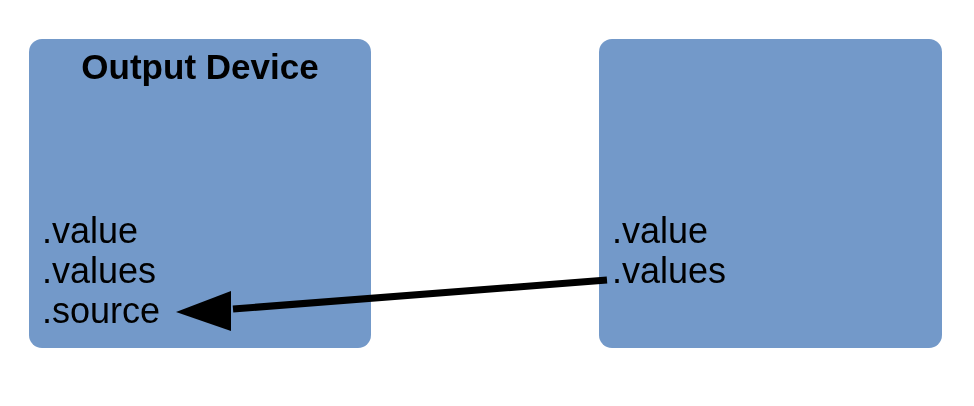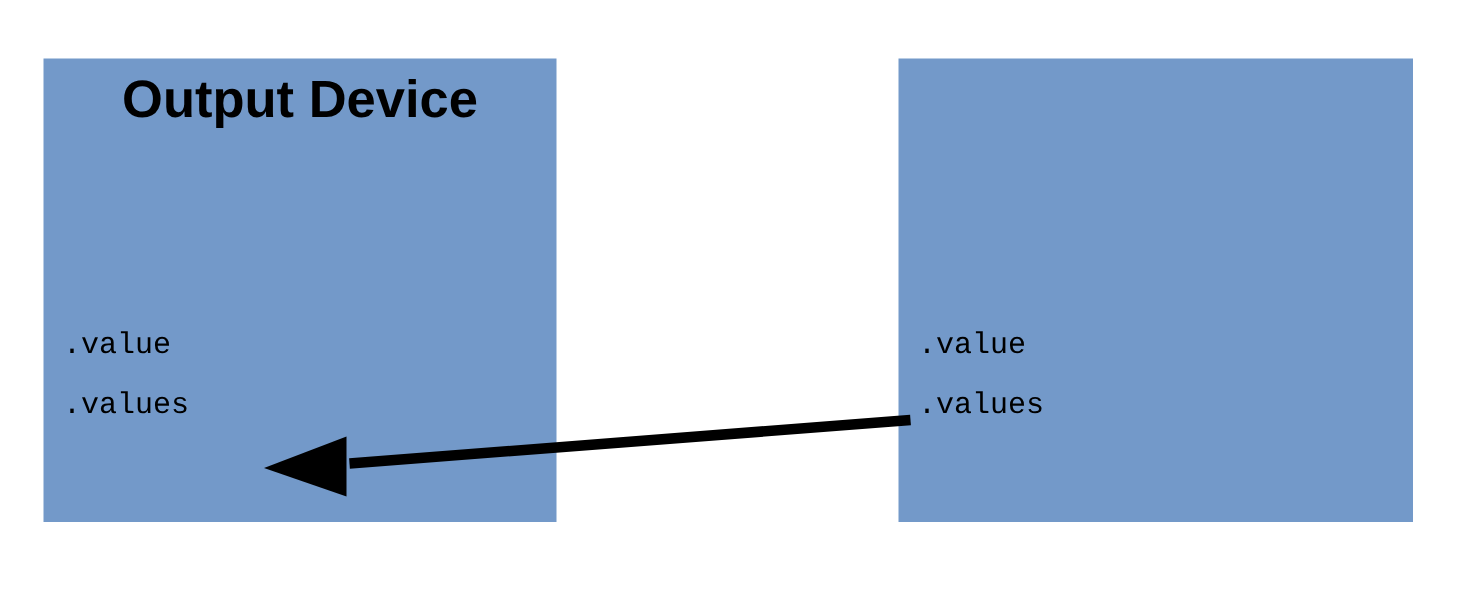--- a/index.html
+++ b/index.html
@@ -14,59 +14,60 @@
     height: 406px;
     background: var(--bg-color, #ffffff);
     overflow: hidden;
   }
   .device-box {
     position: absolute;
     top: 39px;
     width: 343px;
     height: 309px;
     background: var(--box-fill, #7399C9);
+    border-radius: 13px;
   }
   .device-box.output { left: 29px; width: 342px; }
   .device-box.input  { left: 599px; }
   .box-title {
     margin-top: 8px;
     text-align: center;
     font-size: 35px;
     line-height: 40px;
     font-weight: bold;
     color: var(--text-color, #000000);
     white-space: nowrap;
   }
   .props {
     position: absolute;
     left: 13px;
     top: 172px;
-    font-size: 20px;
+    font-size: 36px;
     line-height: 40px;
     color: var(--text-color, #000000);
-    font-family: Liberation Mono, monospace;
   }
   .prop { white-space: nowrap; }
   .arrow-svg {
     position: absolute;
     left: 0;
     top: 0;
     pointer-events: none;
   }
 </style>
 </head>
 <body>
 
 <div class="canvas">
 
   <div class="device-box output">
     <div class="box-title">Output Device</div>
     <div class="props">
       <div class="prop">.value</div>
       <div class="prop">.values</div>
+      <div class="prop">.source</div>
     </div>
   </div>
 
   <div class="device-box input">
     <div class="props">
       <div class="prop">.value</div>
       <div class="prop">.values</div>
     </div>
   </div>
 

